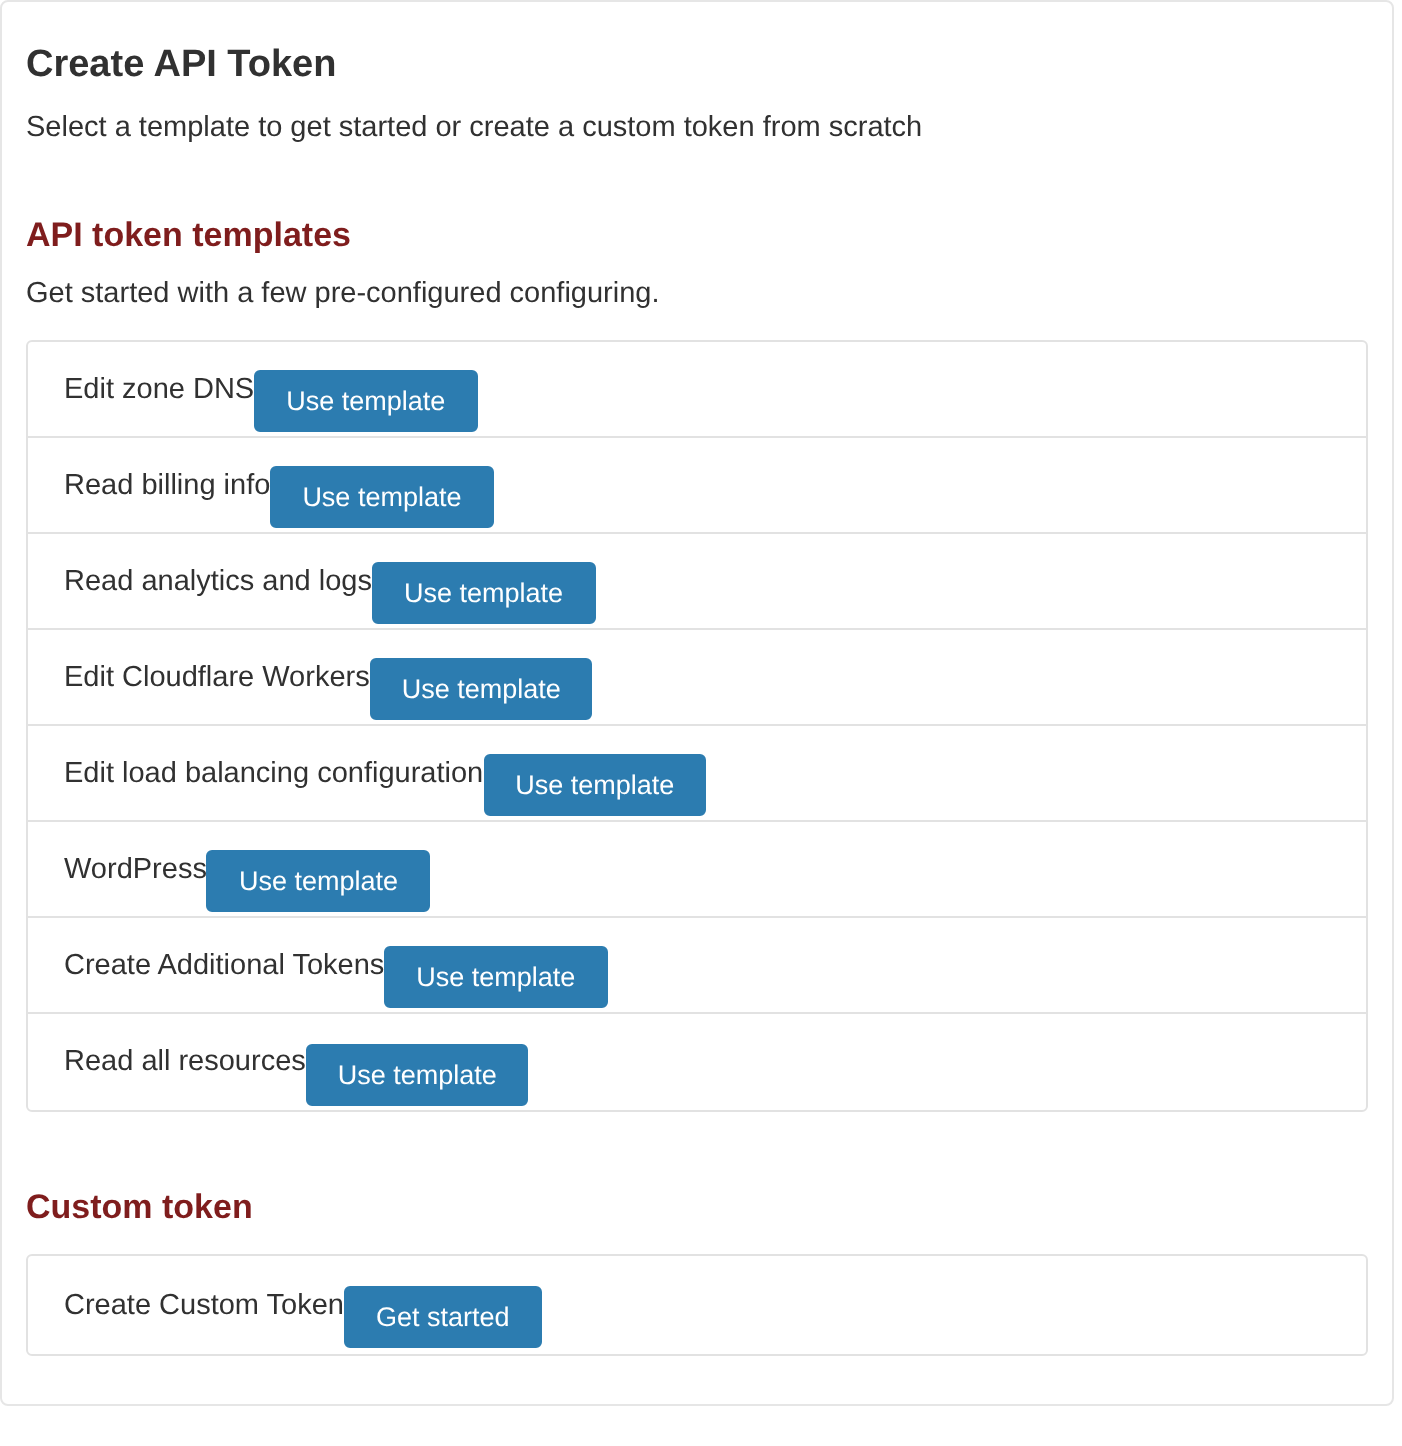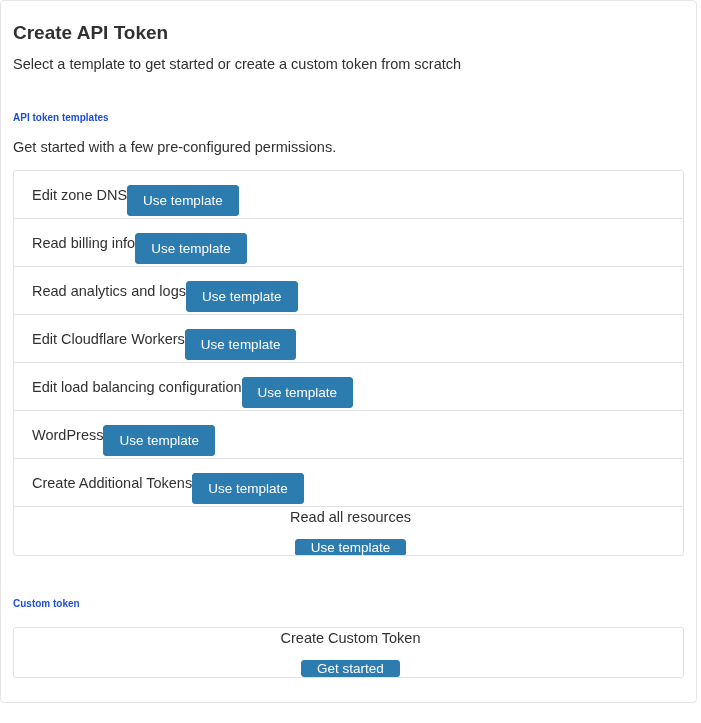--- a/index.html
+++ b/index.html
@@ -41,23 +41,23 @@
     padding: 0;
     line-height: 24px;
   }
   .subtitle {
     font-size: 14.5px;
     color: #313131;
     margin-top: 9px;
     line-height: 20px;
   }
   h2.section-title {
-    font-size: 10px;
+    font-size: 17px;
     font-weight: bold;
-    color: #1d4ed8;
+    color: #7f1d1d;
     margin: 0;
     padding: 0;
     line-height: 20px;
   }
   .section-templates {
     margin-top: 34px;
   }
   .section-desc {
     font-size: 14.5px;
     color: #313131;
@@ -75,21 +75,20 @@
     display: flex;
     align-items: center;
     justify-content: flex-start;
     height: 48px;
     padding: 0 14px 0 18px;
     border-bottom: 1px solid #e2e2e2;
     box-sizing: border-box;
   }
   .row:last-child {
     border-bottom: none;
-    flex-direction: column;
   }
   .row-label {
     font-size: 14.5px;
     color: #313131;
     line-height: 20px;
   }
   .btn {
     display: inline-flex;
     align-items: center;
     justify-content: center;
@@ -123,21 +122,21 @@
 <body>
 
 <div class="page">
   <div class="card">
 
     <h1 class="title">Create API Token</h1>
     <div class="subtitle">Select a template to get started or create a custom token from scratch</div>
 
     <div class="section-templates">
       <h2 class="section-title">API token templates</h2>
-      <div class="section-desc">Get started with a few pre-configured permissions.</div>
+      <div class="section-desc">Get started with a few pre-configured configuring.</div>
 
       <div class="list">
 
         <div class="row">
           <span class="row-label">Edit zone DNS</span>
           <button class="btn">Use template</button>
         </div>
 
         <div class="row">
           <span class="row-label">Read billing info</span>

